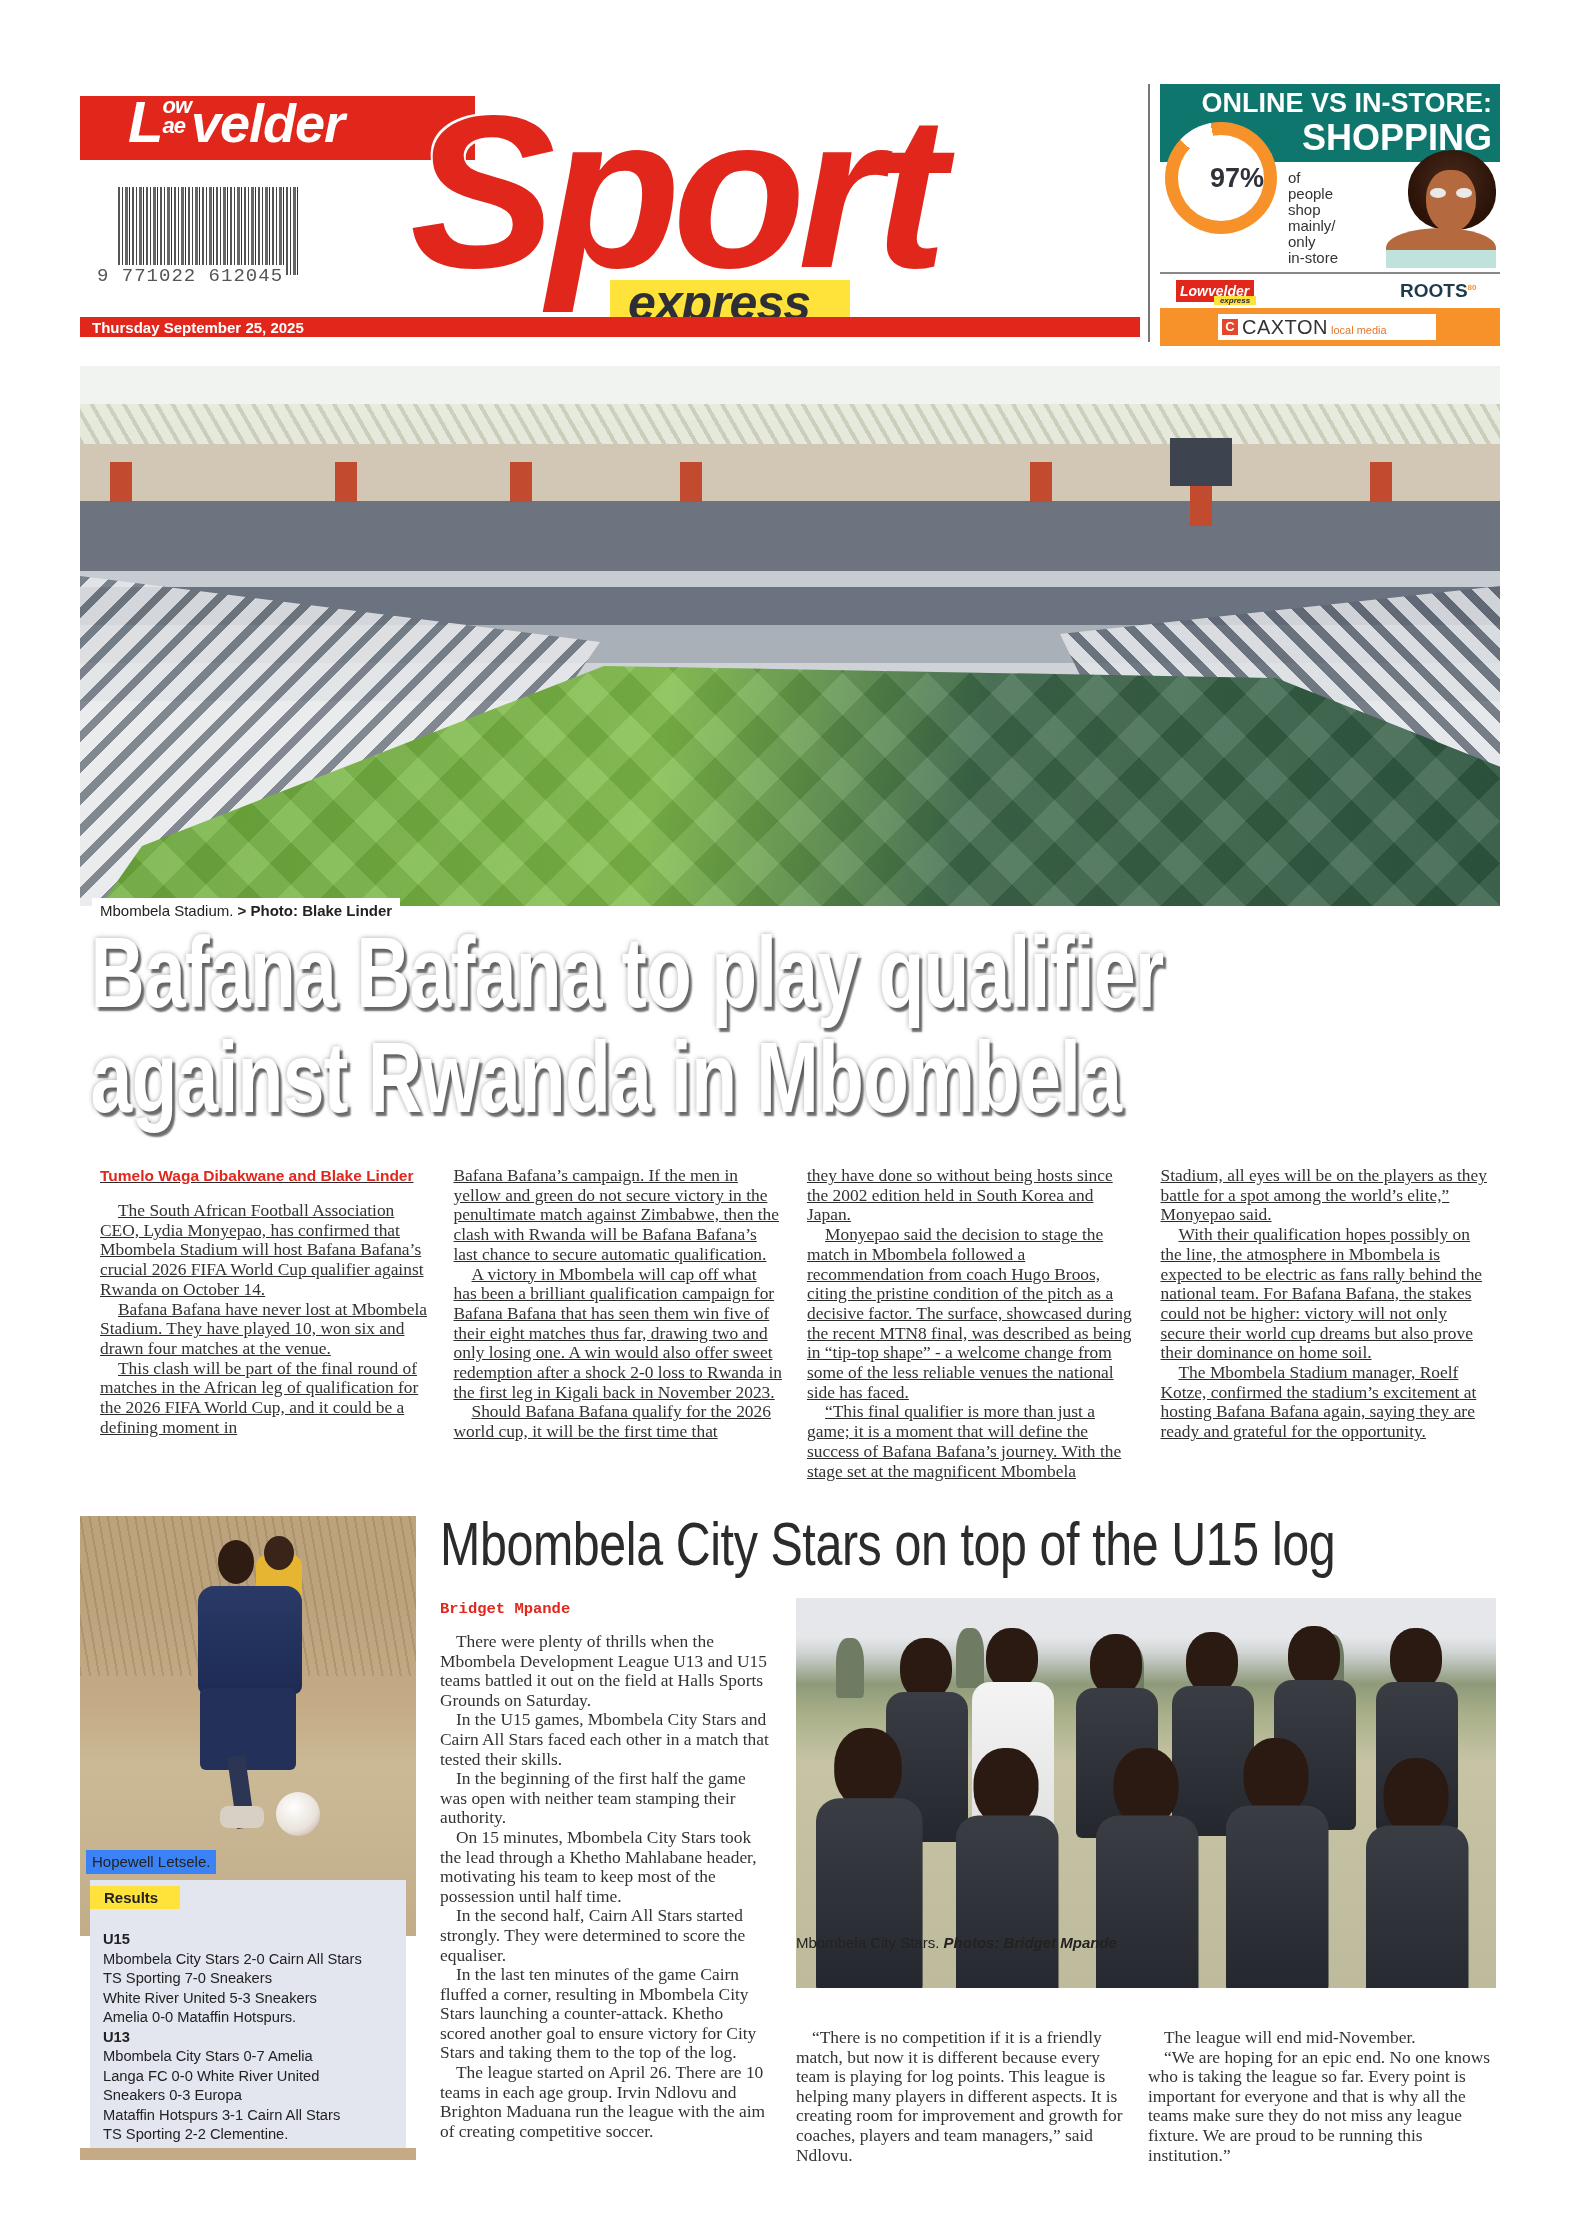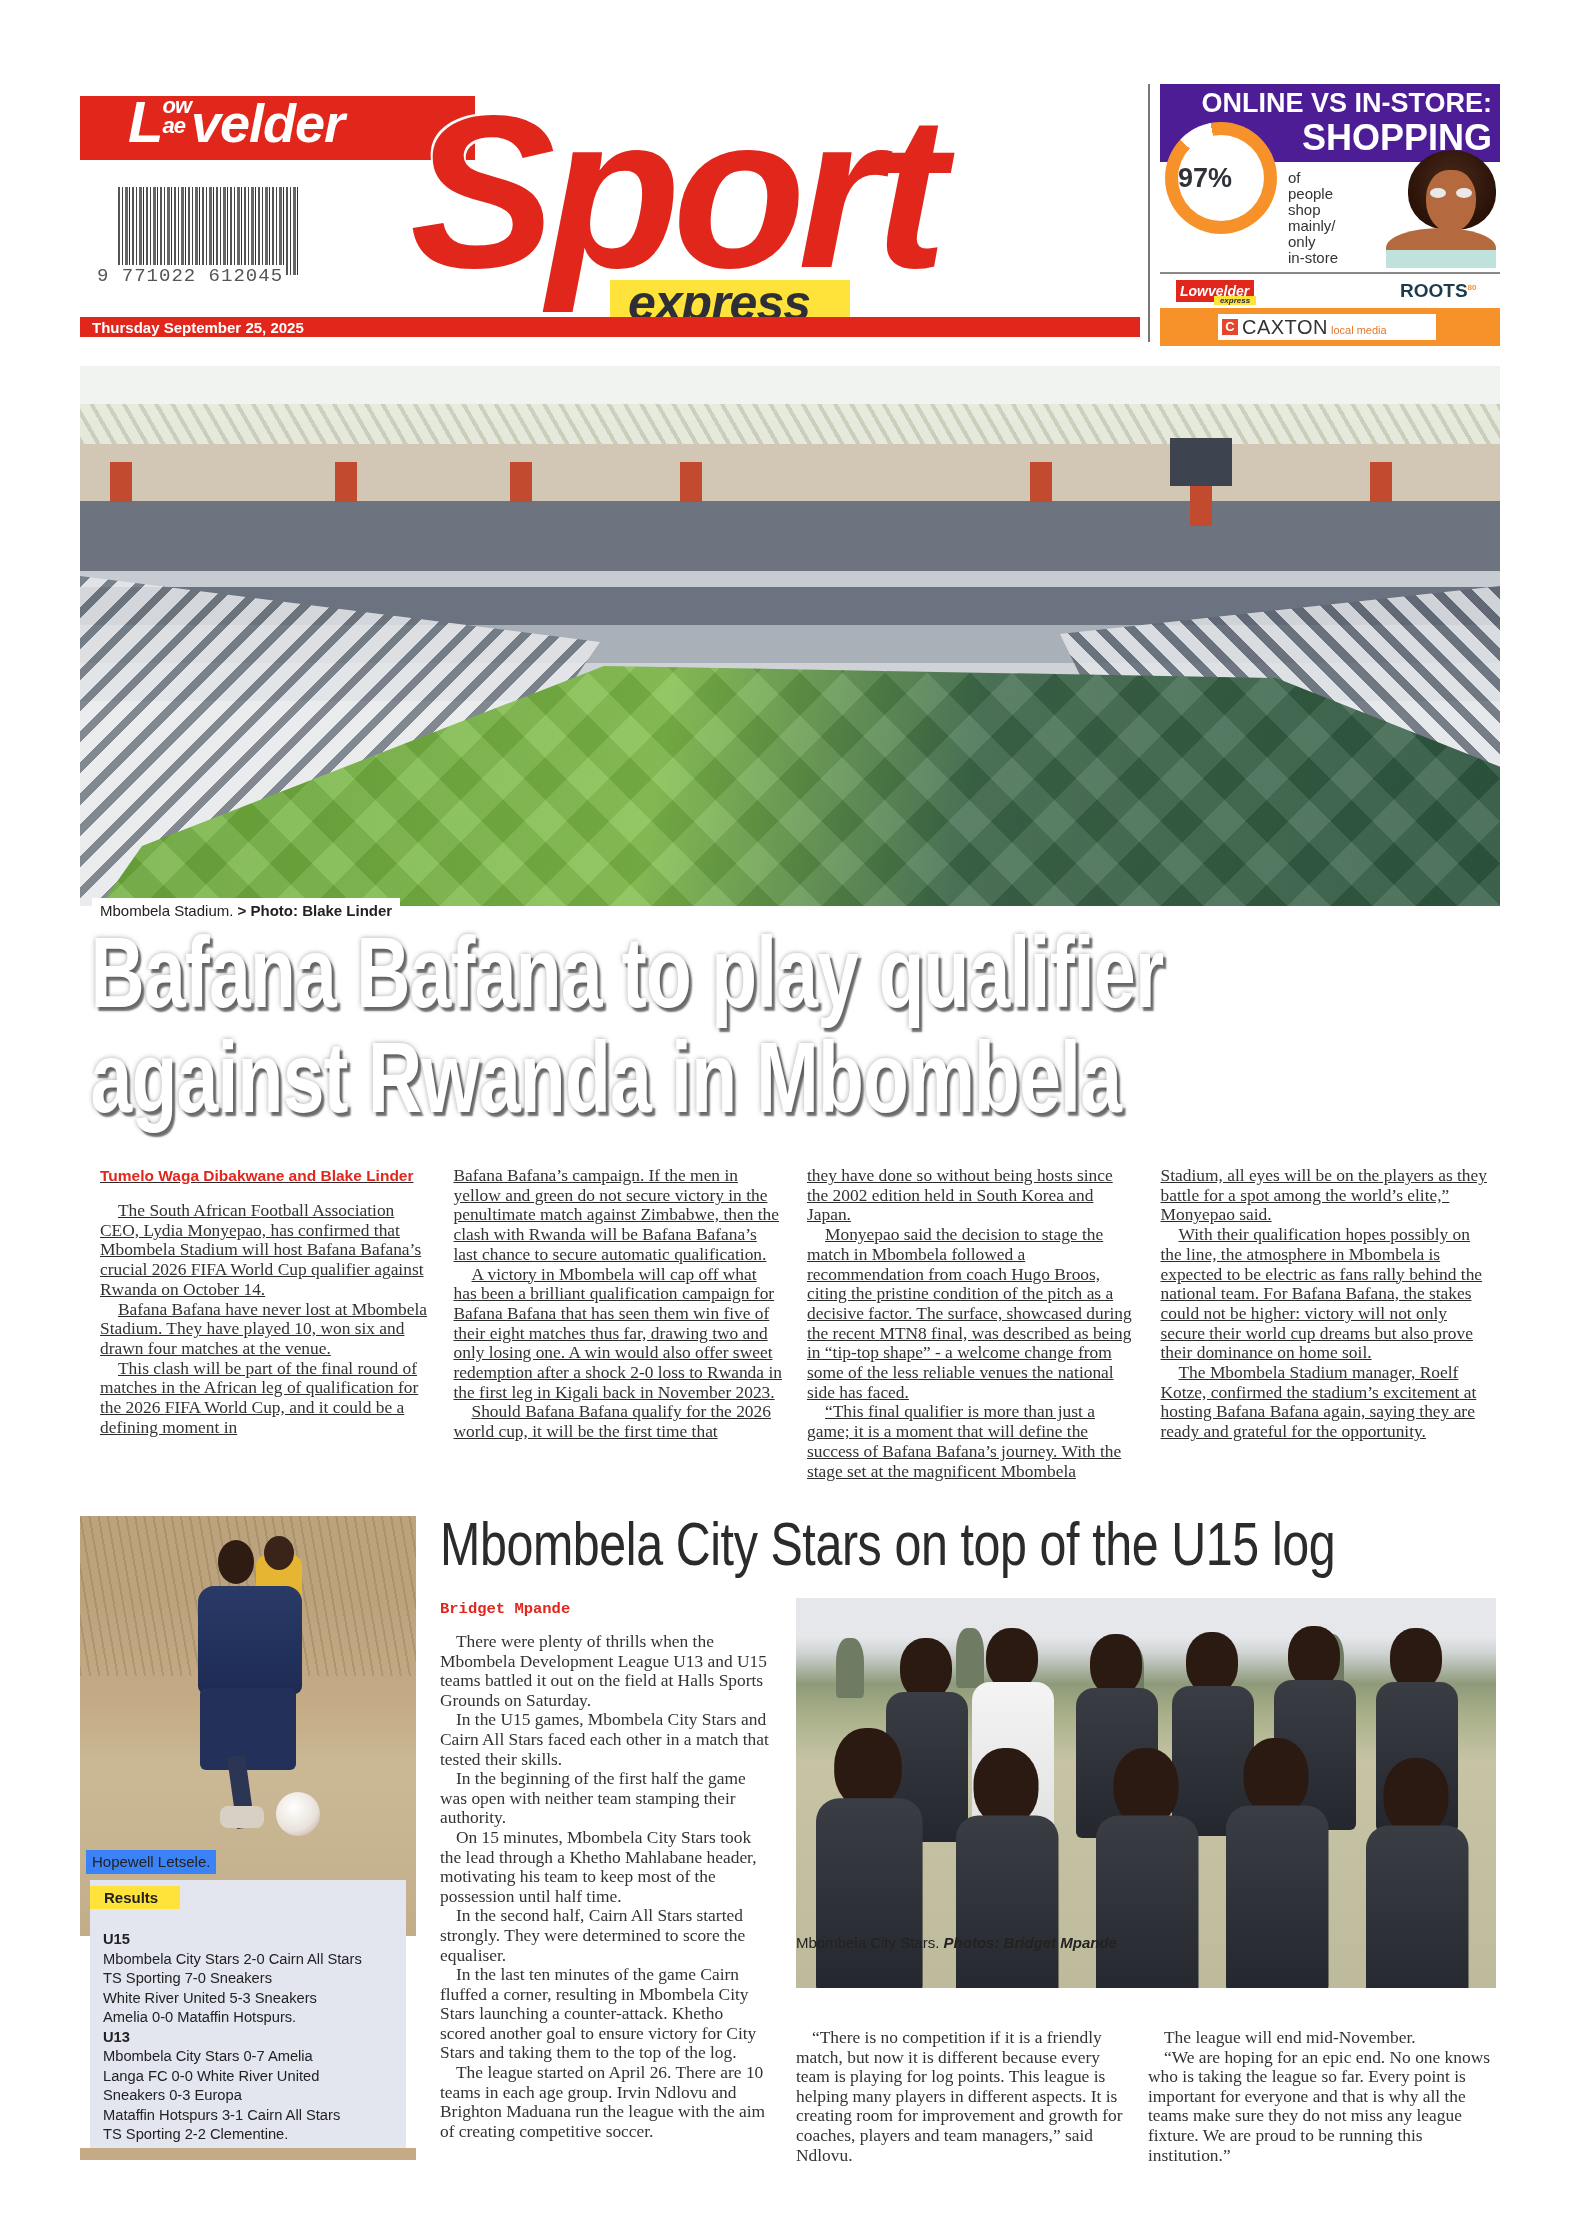--- a/index.html
+++ b/index.html
@@ -19,25 +19,25 @@
   .date-text { position: absolute; left: 12px; top: 229px; color: #fff; font-family: "Liberation Sans", sans-serif; font-weight: bold; font-size: 15px; line-height: 17px; }
   .barcode { position: absolute; left: 38px; top: 97px; width: 180px; height: 100px; }
   .barcode-bars { width: 180px; height: 88px;
     background: repeating-linear-gradient(90deg, #555 0 2px, #fff 2px 4px, #444 4px 5px, #fff 5px 7px, #666 7px 10px, #fff 10px 11px, #333 11px 12px, #fff 12px 14px); }
   .barcode-num { position: absolute; left: -22px; top: 78px; width: 240px; font-family: "Liberation Mono", monospace; font-size: 19px; color: #555; background: transparent; letter-spacing: 1px; }
   .barcode-num span { background: #fff; padding: 0 1px; }
 
   
   .ad-divider { position: absolute; left: 1148px; top: 84px; width: 2px; height: 258px; background: #777; }
   .ad { position: absolute; left: 1160px; top: 84px; width: 340px; height: 262px; background: #fff; }
-  .ad-head { position: absolute; left: 0; top: 0; width: 340px; height: 78px; background: #4c1d95; }
+  .ad-head { position: absolute; left: 0; top: 0; width: 340px; height: 78px; background: #0f766e; }
   .ad-head-1 { position: absolute; right: 8px; top: 4px; color: #fff; font-family: "Liberation Sans", sans-serif; font-weight: bold; font-size: 27px; line-height: 30px; white-space: nowrap; }
   .ad-head-2 { position: absolute; right: 8px; top: 34px; color: #fff; font-family: "Liberation Sans", sans-serif; font-weight: bold; font-size: 36px; line-height: 40px; }
   .donut { position: absolute; left: 5px; top: 38px; width: 112px; height: 112px; border-radius: 50%; background: conic-gradient(#f7922a 0 87%, #fff 87% 97%, #f7922a 97% 100%); }
-  .donut-inner { position: absolute; left: 13px; top: 13px; width: 86px; height: 86px; border-radius: 50%; background: #fff; display: flex; align-items: center; justify-content: flex-start; }
+  .donut-inner { position: absolute; left: 13px; top: 13px; width: 86px; height: 86px; border-radius: 50%; background: #fff; display: flex; align-items: center; justify-content: flex-end; }
   .donut-val { font-family: "Liberation Sans", sans-serif; font-weight: bold; font-size: 27px; color: #2f3239; }
   .ad-desc { position: absolute; left: 128px; top: 86px; width: 70px; font-family: "Liberation Sans", sans-serif; font-size: 15px; line-height: 16px; color: #333; }
   .ad-photo { position: absolute; left: 226px; top: 66px; width: 110px; height: 118px; }
   .hair { position: absolute; left: 22px; top: 0; width: 88px; height: 80px; border-radius: 50% 50% 45% 45%; background: radial-gradient(circle at 50% 40%, #4a2a1a, #2a1208 70%); }
   .face { position: absolute; left: 40px; top: 20px; width: 50px; height: 62px; border-radius: 45% 45% 50% 50%; background: #b46a3e; }
   .glasses { position: absolute; left: 44px; top: 38px; width: 42px; height: 10px; }
   .glasses::before, .glasses::after { content: ""; position: absolute; top: 0; width: 16px; height: 10px; border-radius: 50%; background: #e9e9e9; }
   .glasses::before { left: 0; } .glasses::after { right: 0; }
   .shoulder { position: absolute; left: 0; top: 78px; width: 110px; height: 40px; border-radius: 50% 50% 0 0; background: linear-gradient(#b46a3e 0 55%, #bfe2dc 55%); }
   .ad-rule { position: absolute; left: 0; top: 188px; width: 340px; height: 2px; background: #888; }

